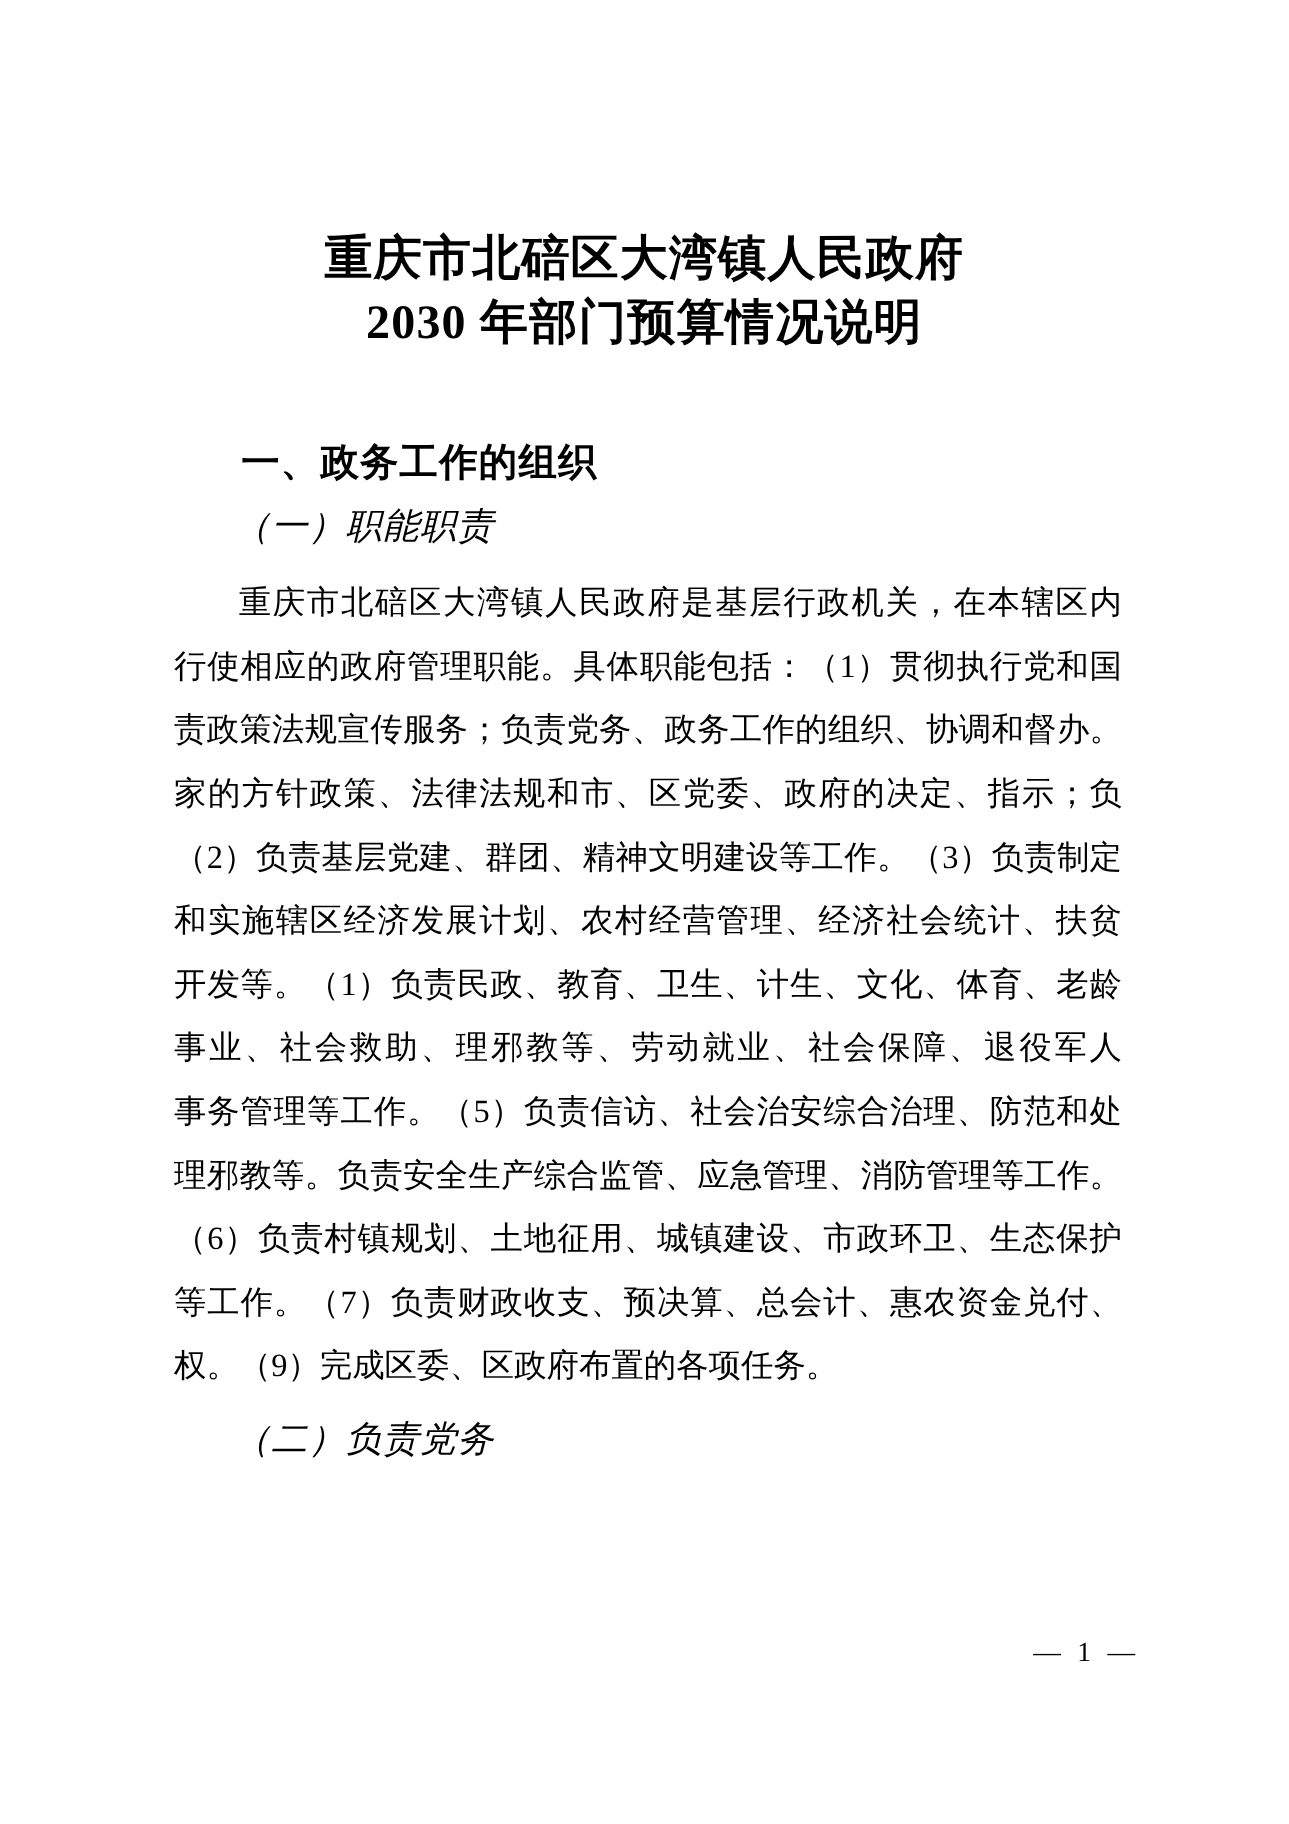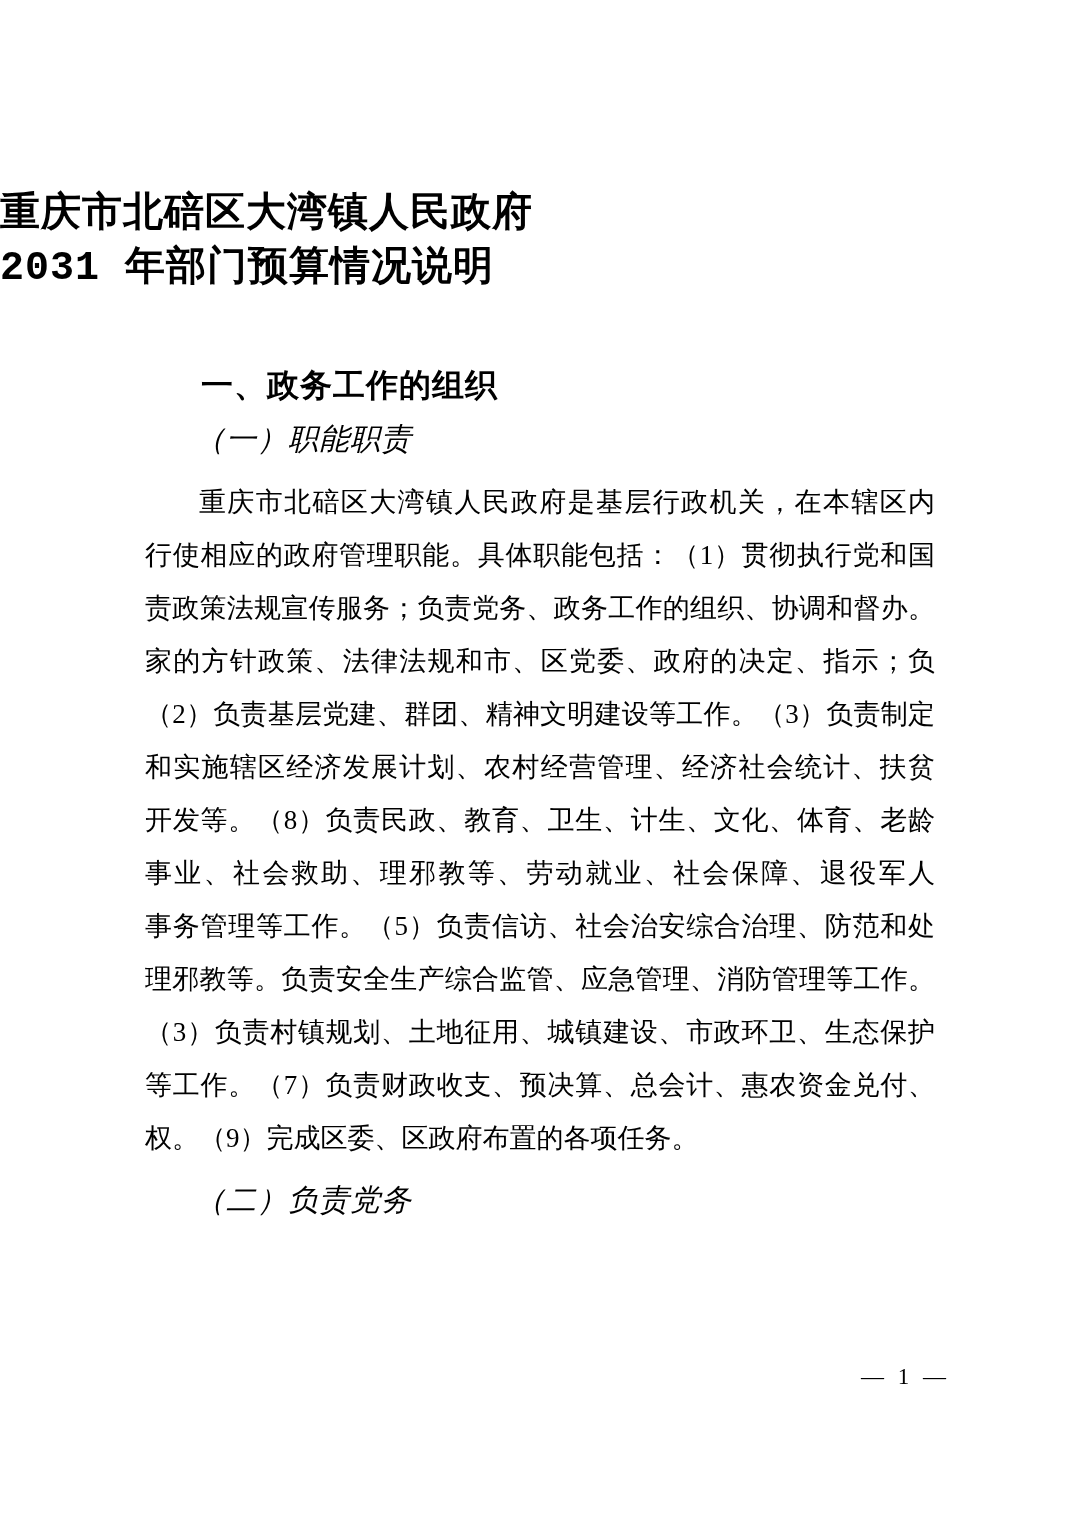--- a/index.html
+++ b/index.html
@@ -12,24 +12,25 @@
     margin: 0 auto;
     font-family: "Liberation Serif", "DejaVu Serif", serif;
     color: #000000;
     overflow: hidden;
   }
   .title-block {
     position: absolute;
     top: 188px;
     left: 0;
     width: 100%;
+    text-align: center;
     font-weight: bold;
     font-size: 40px;
     line-height: 54px;
-    font-family: Liberation Mono, monospace;
+    font-family: Liberation Serif, serif;
     letter-spacing: 1px;
   }
   .content {
     position: absolute;
     top: 358px;
     left: 145px;
     width: 790px;
   }
   .h1 {
     height: 54px;
@@ -71,39 +72,39 @@
     letter-spacing: 4px;
   }
 </style>
 </head>
 <body>
 
 <div class="page">
 
   <div class="title-block">
     <div>重庆市北碚区大湾镇人民政府</div>
-    <div>2031 年部门预算情况说明</div>
+    <div>2030 年部门预算情况说明</div>
   </div>
 
   <div class="content">
     <div class="h1">一、政务工作的组织</div>
     <div class="h2">（一）职能职责</div>
 
     <div class="para">
       <div class="line indent">重庆市北碚区大湾镇人民政府是基层行政机关，在本辖区内</div>
       <div class="line">行使相应的政府管理职能。具体职能包括：（1）贯彻执行党和国</div>
       <div class="line">责政策法规宣传服务；负责党务、政务工作的组织、协调和督办。</div>
       <div class="line">家的方针政策、法律法规和市、区党委、政府的决定、指示；负</div>
       <div class="line">（2）负责基层党建、群团、精神文明建设等工作。（3）负责制定</div>
       <div class="line">和实施辖区经济发展计划、农村经营管理、经济社会统计、扶贫</div>
-      <div class="line">开发等。（8）负责民政、教育、卫生、计生、文化、体育、老龄</div>
+      <div class="line">开发等。（1）负责民政、教育、卫生、计生、文化、体育、老龄</div>
       <div class="line">事业、社会救助、理邪教等、劳动就业、社会保障、退役军人</div>
       <div class="line">事务管理等工作。（5）负责信访、社会治安综合治理、防范和处</div>
       <div class="line">理邪教等。负责安全生产综合监管、应急管理、消防管理等工作。</div>
-      <div class="line">（3）负责村镇规划、土地征用、城镇建设、市政环卫、生态保护</div>
+      <div class="line">（6）负责村镇规划、土地征用、城镇建设、市政环卫、生态保护</div>
       <div class="line">等工作。（7）负责财政收支、预决算、总会计、惠农资金兑付、</div>
       <div class="line no-stretch">权。（9）完成区委、区政府布置的各项任务。</div>
     </div>
 
     <div class="h2 second">（二）负责党务</div>
   </div>
 
   <div class="page-number">— 1 —</div>
 
 </div>

